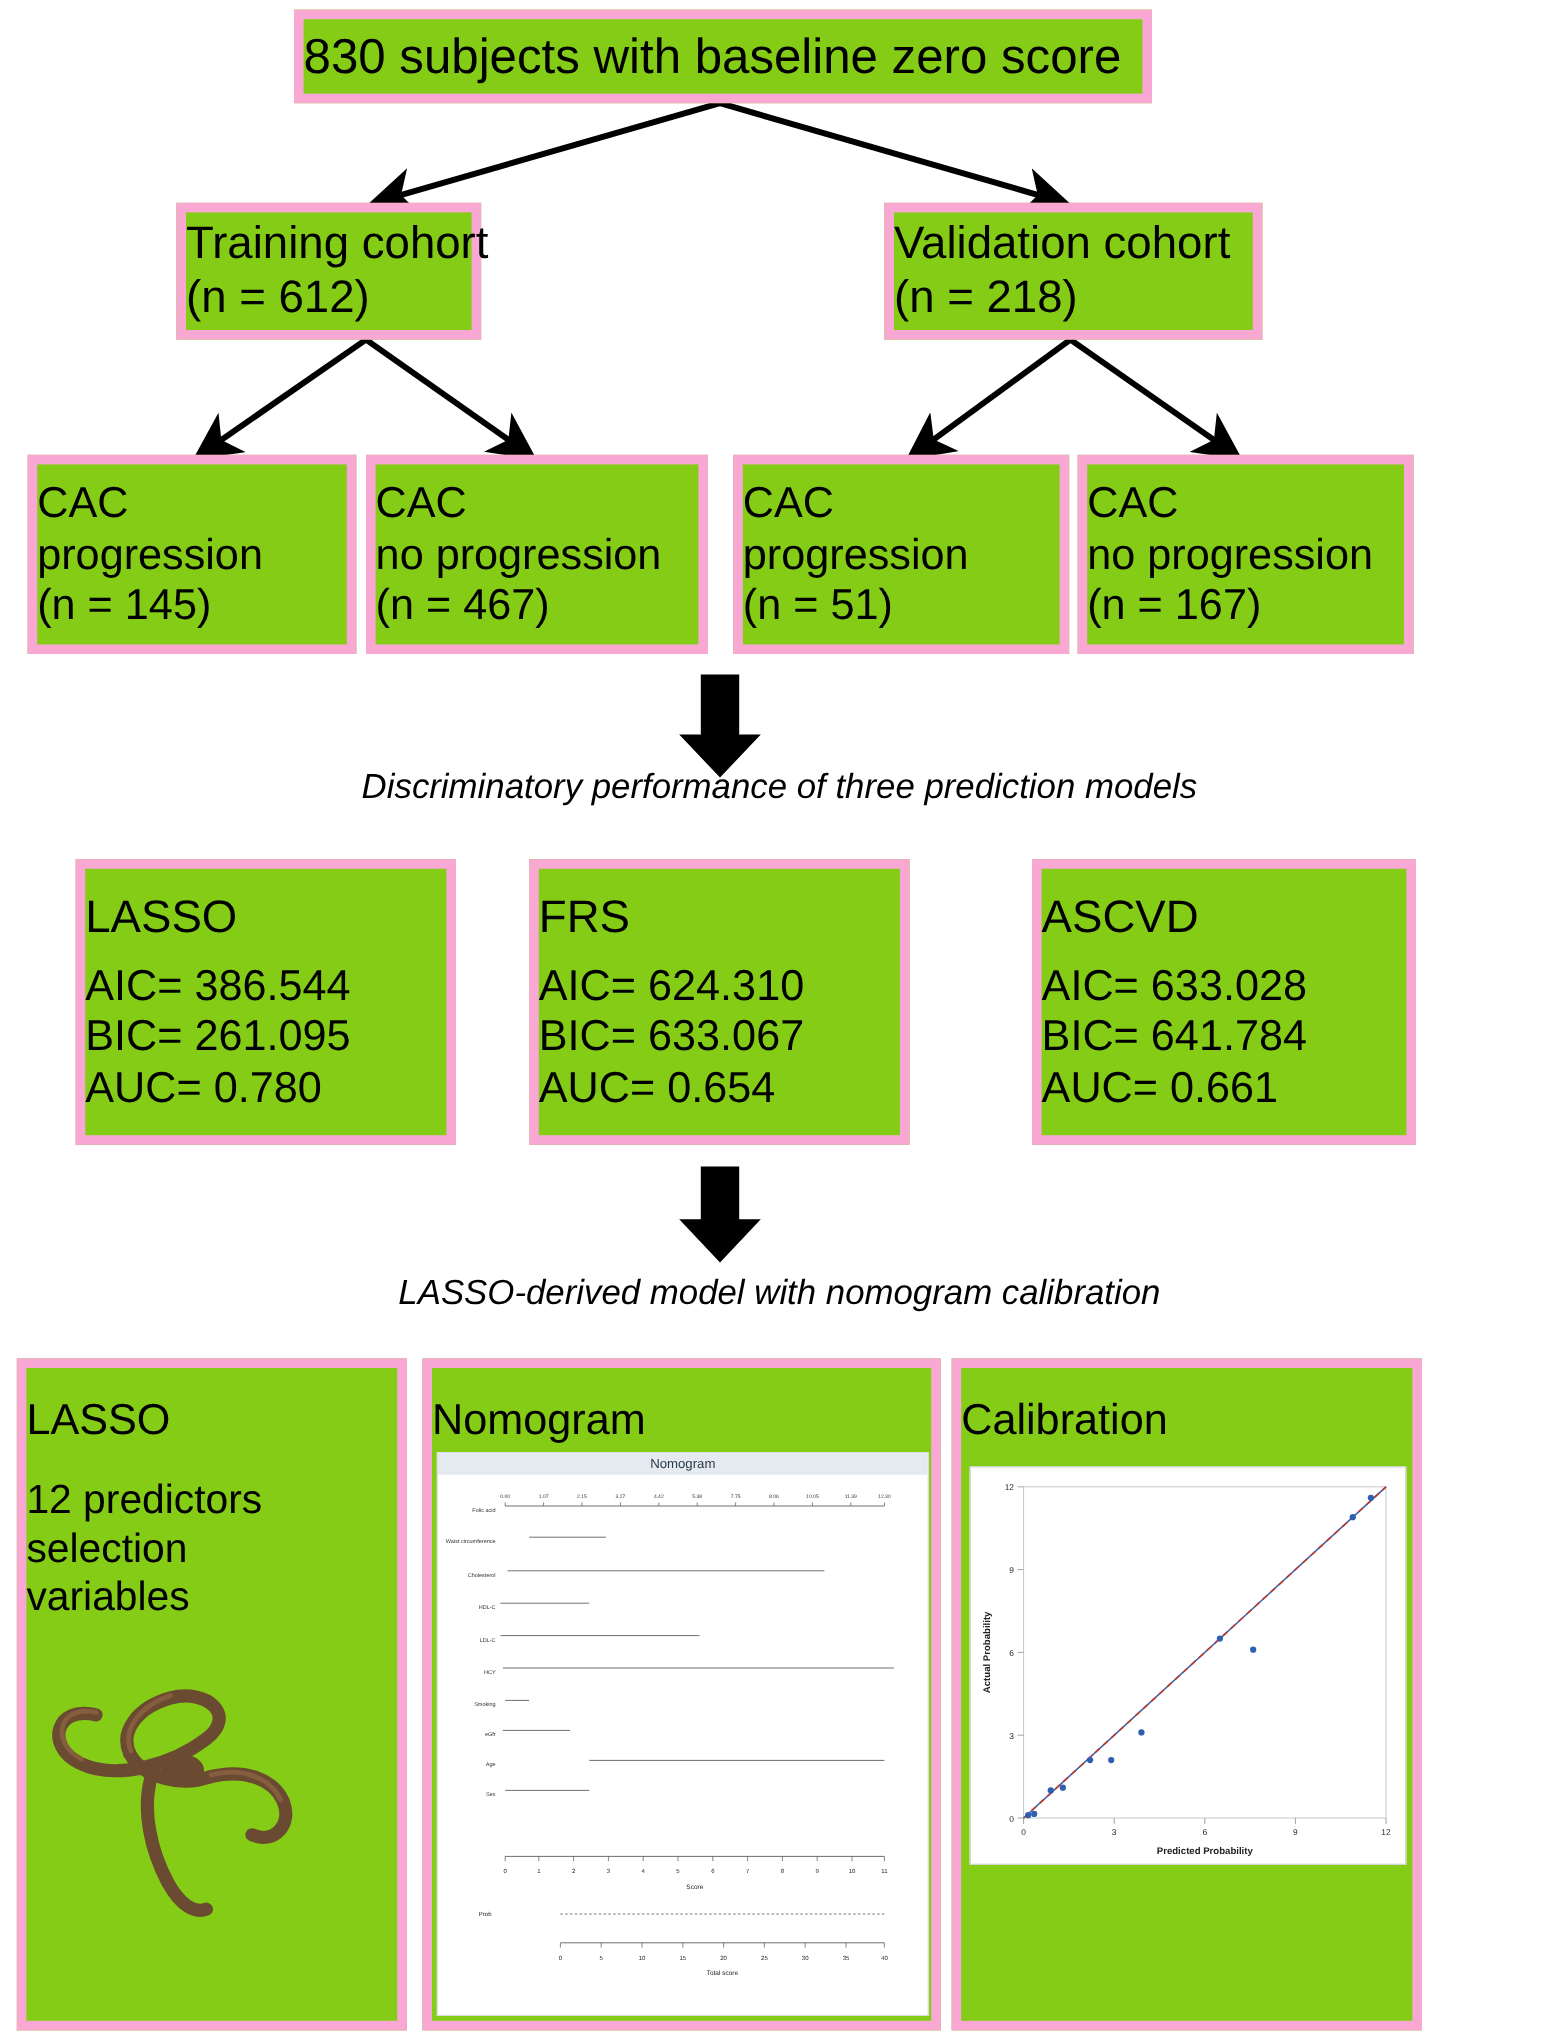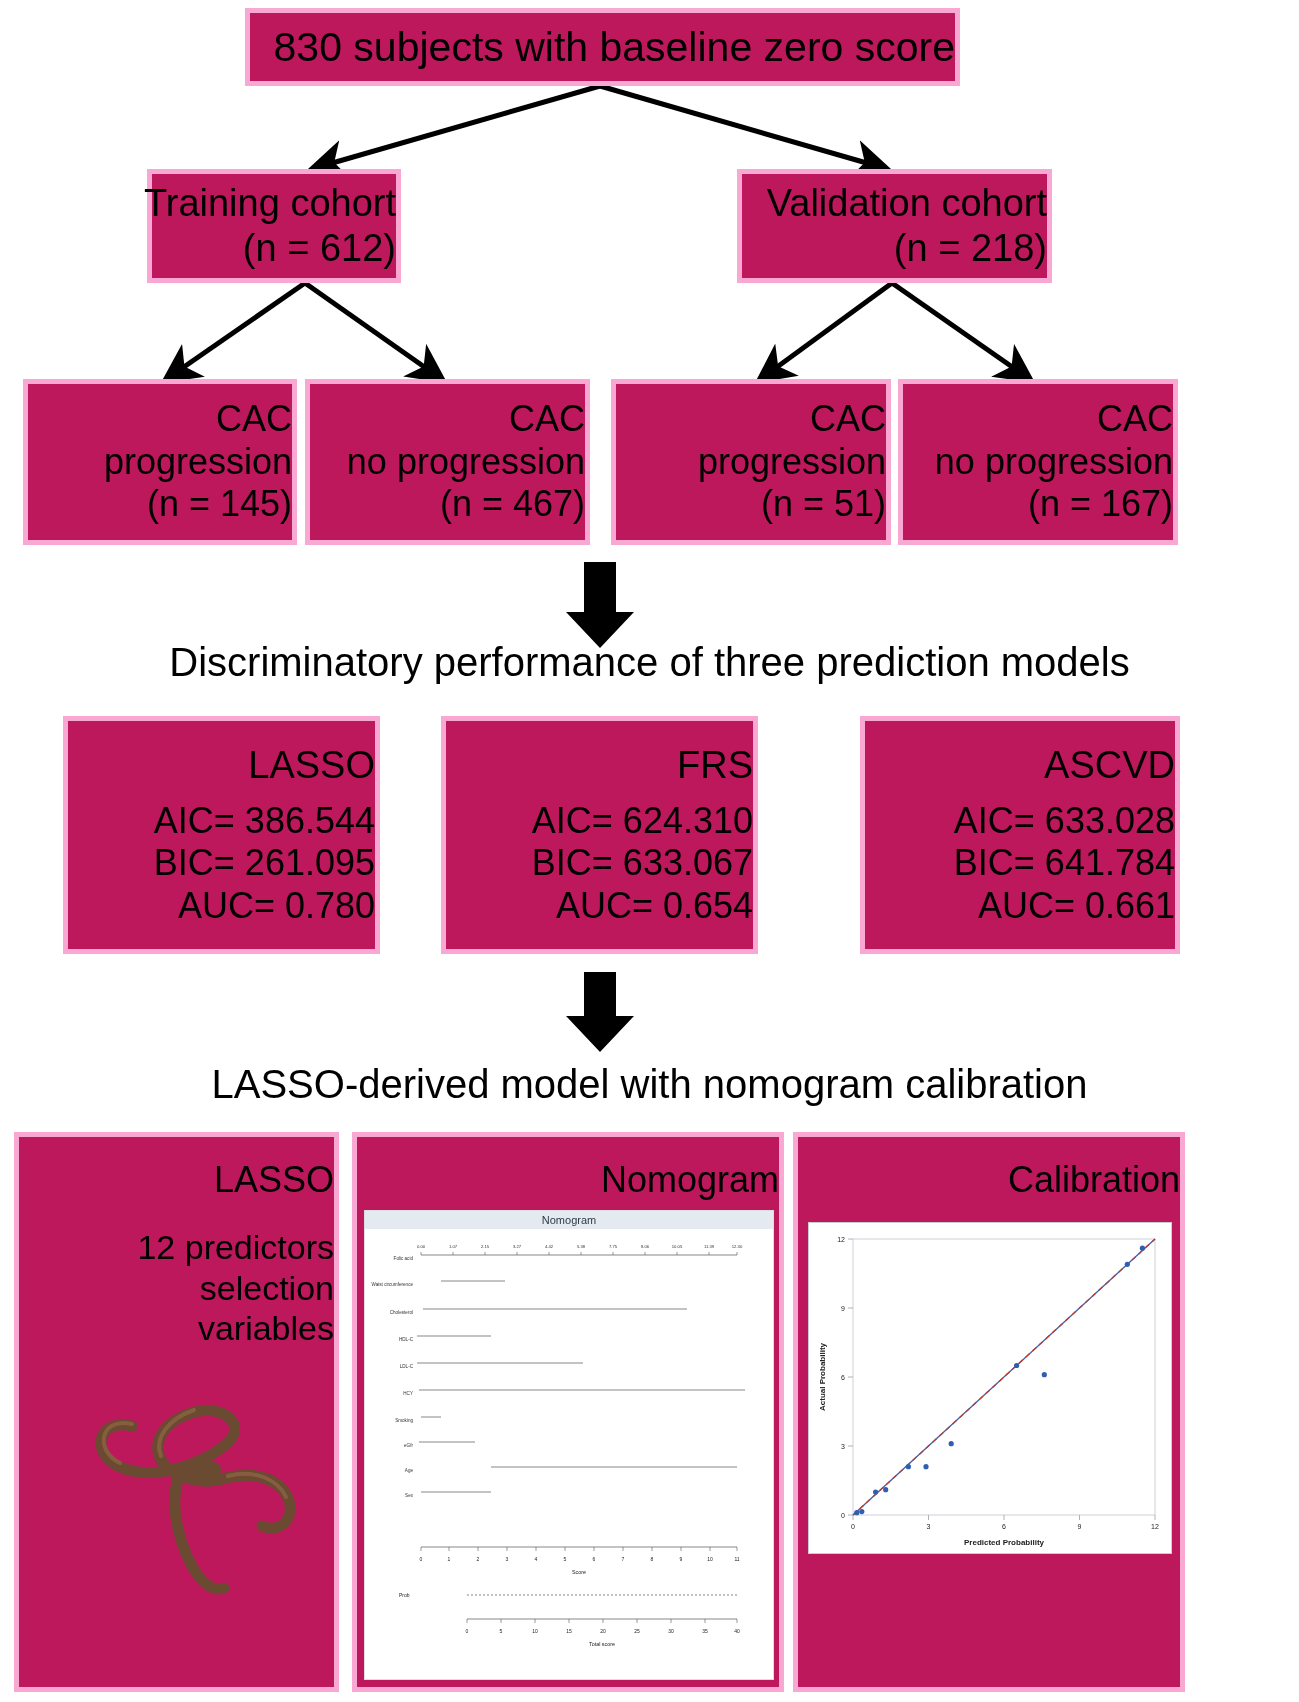--- a/index.html
+++ b/index.html
@@ -1,28 +1,28 @@
 <!DOCTYPE html>
 <html><head>
 <meta charset="utf-8">
 <style>
   html,body{margin:0;padding:0;background:#fff;}
   body{width:1299px;height:1702px;position:relative;
        font-family:"Liberation Sans","DejaVu Sans",sans-serif;color:#000;}
-  .box{position:absolute;border:5px solid #f9a8d4;background:#be185d;
-       display:flex;flex-direction:column;align-items:flex-end;justify-content:center;
+  .box{position:absolute;border:8px solid #f9a8d4;background:#84cc16;
+       display:flex;flex-direction:column;align-items:flex-start;justify-content:center;
        box-sizing:border-box;text-align:center;}
   .box .ln{line-height:1.18;white-space:nowrap;}
   .heading{position:absolute;text-align:center;white-space:nowrap;}
   svg.conn{position:absolute;left:0;top:0;width:1299px;height:1702px;
            pointer-events:none;overflow:visible;}
   .f34{font-size:34px;}
   .f36{font-size:36px;}
   .f38{font-size:38px;}
-  .f40{font-size:40px;}
+  .f40{font-size:29px;font-style:italic;}
   .f41{font-size:41px;}
   .spacer{height:12px;}
   .nomo-wrap{position:absolute;background:#fff;border:1px solid #d9dde2;}
   .nomo-head{background:#e4eaf0;text-align:center;font-size:11px;color:#2b3a4a;padding:3px 0;}
   .cal-wrap{position:absolute;background:#fff;border:1px solid #c8cdd3;}
 </style>
 </head>
 <body>
 
 <svg class="conn" viewBox="0 0 1299 1702">

